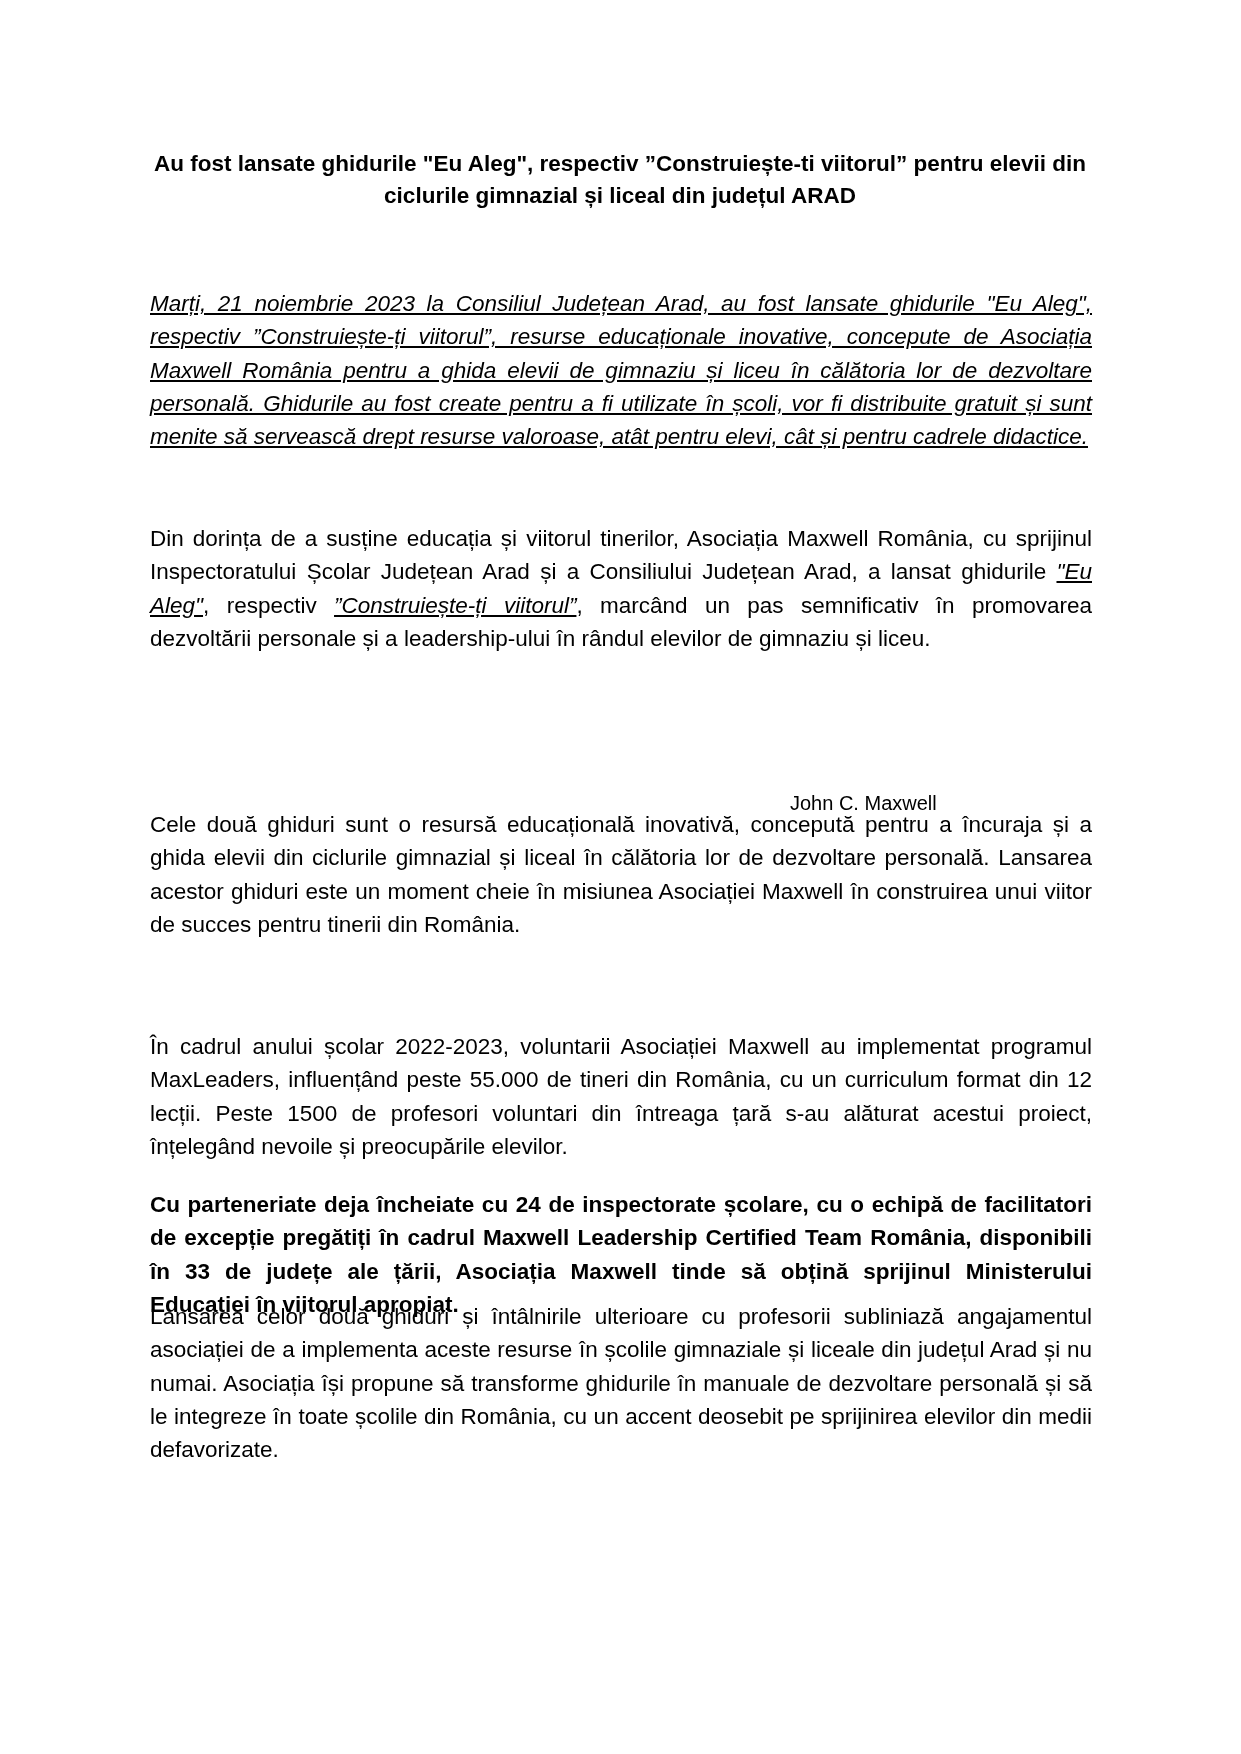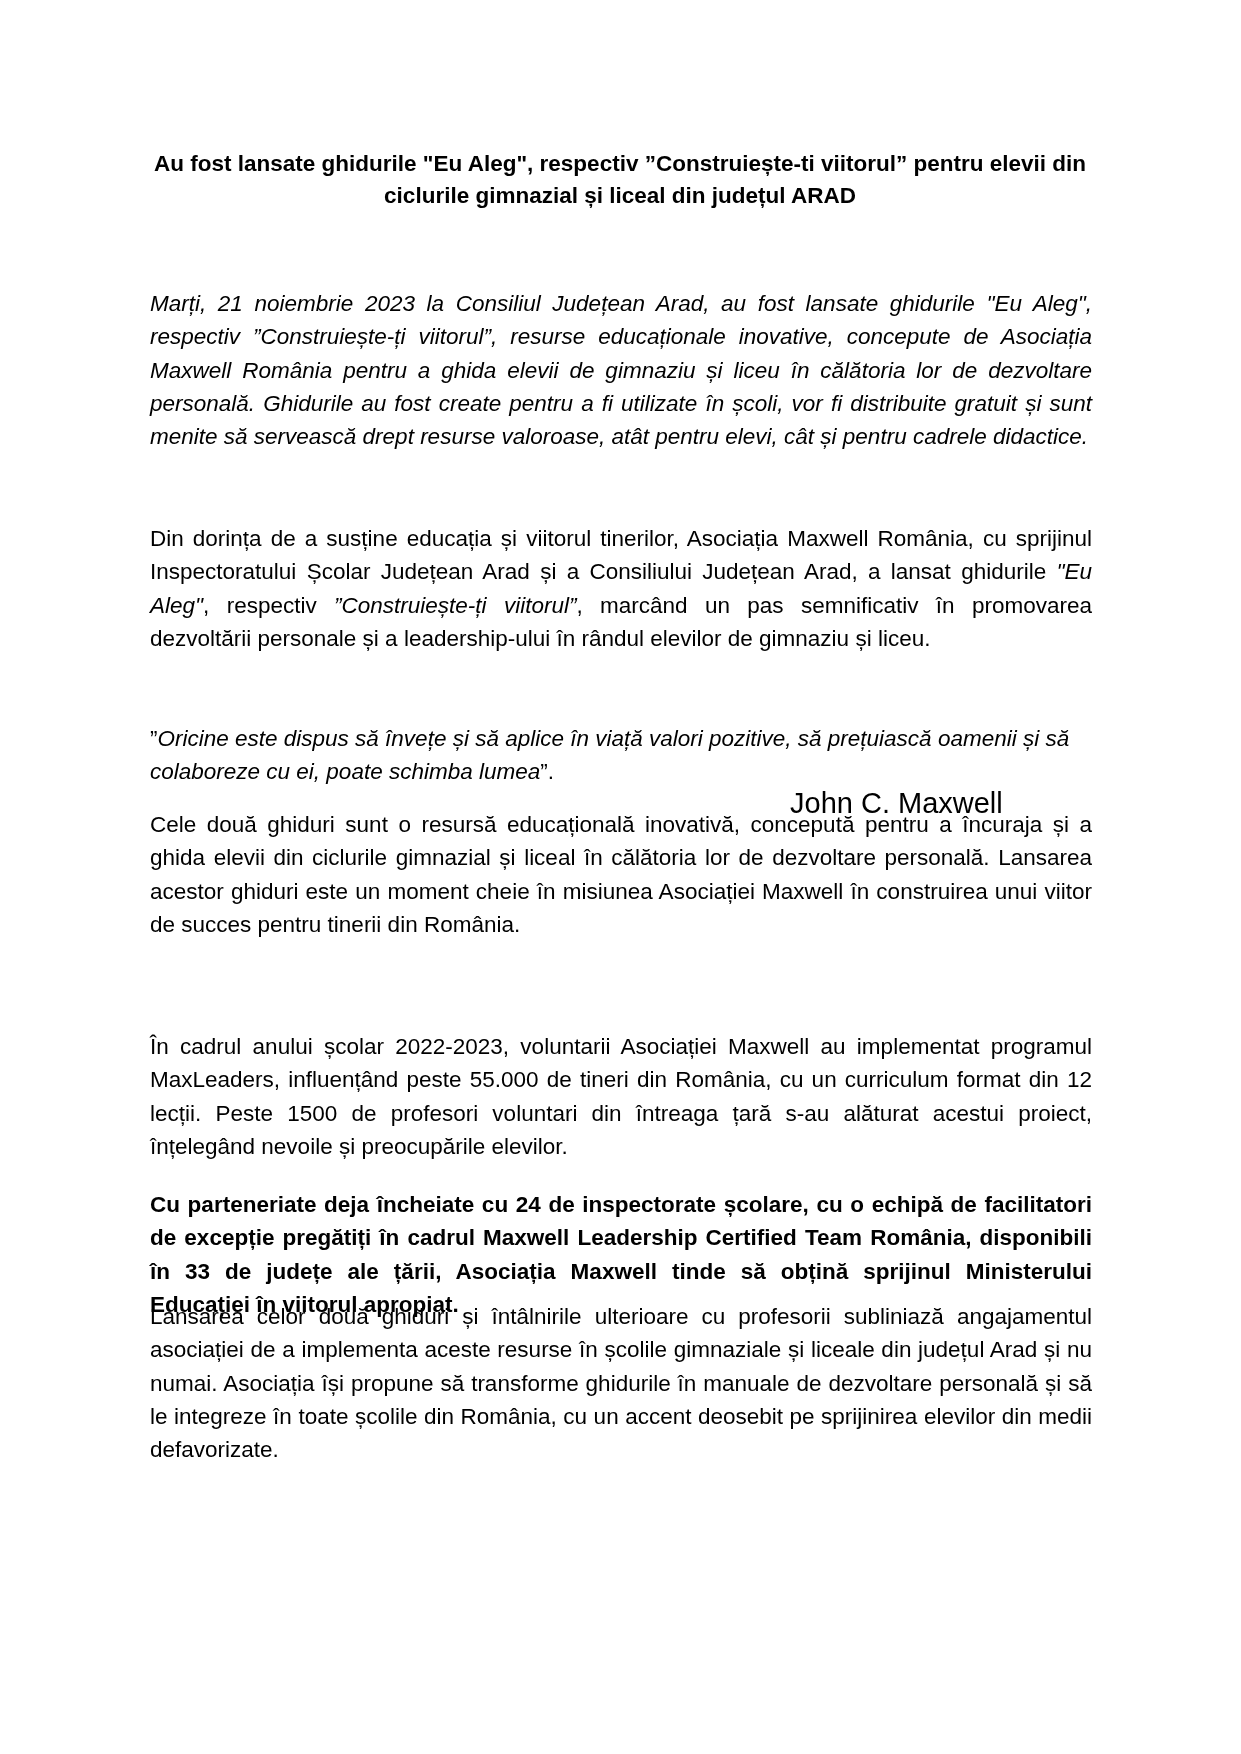--- a/index.html
+++ b/index.html
@@ -36,49 +36,48 @@
   }
   .para {
     position: absolute;
     left: 150px;
     width: 942px;
     font-size: 22.5px;
     line-height: 33.3px;
     text-align: justify;
     margin: 0;
   }
-  .italic { font-style: italic; }
+  .italic { font-style: italic; text-decoration: underline; }
   #p1 { top: 287px; }
   #p2 { top: 522px; }
   #p3 { top: 722px; text-align: left; }
   #attrib {
     position: absolute;
     left: 790px;
     top: 788px;
-    font-size: 29px;
+    font-size: 20px;
     line-height: 30px;
     margin: 0;
   }
   #p4 { top: 808px; }
   #p5 { top: 1022px; margin-top: 8px; }
   #p6 { top: 1188px; font-weight: bold; }
   #p7 { top: 1300px; }
 </style>
 </head>
 <body>
 
 <div class="page">
 
   <h1 class="title" id="title">Au fost lansate ghidurile "Eu Aleg", respectiv ”Construiește-ti viitorul” pentru elevii din ciclurile gimnazial și liceal din județul ARAD</h1>
 
   <p class="para italic" id="p1">Marți, 21 noiembrie 2023 la Consiliul Județean Arad,  au fost lansate ghidurile "Eu Aleg", respectiv ”Construiește-ți viitorul”,  resurse educaționale inovative, concepute de Asociația Maxwell România pentru a ghida elevii de gimnaziu și liceu în călătoria lor de dezvoltare personală. Ghidurile au fost create pentru a fi utilizate în școli, vor fi distribuite gratuit și sunt menite să servească drept resurse valoroase, atât pentru elevi, cât și pentru cadrele didactice.</p>
 
   <p class="para" id="p2"><span>Din dorința de a susține educația și viitorul tinerilor, Asociația Maxwell România, cu sprijinul Inspectoratului Școlar Județean Arad și a Consiliului Județean Arad, a lansat ghidurile </span><span class="italic">"Eu Aleg"</span><span>, respectiv </span><span class="italic">”Construiește-ți viitorul”</span><span>, marcând un pas semnificativ în promovarea dezvoltării personale și a leadership-ului în rândul elevilor de gimnaziu și liceu.</span></p>
 
-  <p class="para" id="p3"><span>”</span><span class="italic">Oricine este dispus să învețe și să aplice în viață valori pozitive, să prețuiască oamenii și să colaboreze cu ei, poate schimba lumea</span><span>”.</span></p>
 
   <p id="attrib">John C. Maxwell</p>
 
   <p class="para" id="p4">Cele două ghiduri sunt o resursă educațională inovativă, concepută pentru a încuraja și a ghida elevii din ciclurile gimnazial și liceal în călătoria lor de dezvoltare personală. Lansarea acestor ghiduri este un moment cheie în misiunea Asociației Maxwell în construirea unui viitor de succes pentru tinerii din România.</p>
 
   <p class="para" id="p5">În cadrul anului școlar 2022-2023, voluntarii Asociației Maxwell au implementat programul MaxLeaders, influențând peste 55.000 de tineri din România, cu un curriculum format din 12 lecții. Peste 1500 de profesori voluntari din întreaga țară s-au alăturat acestui proiect, înțelegând nevoile și preocupările elevilor.</p>
 
   <p class="para" id="p6">Cu parteneriate deja încheiate cu 24 de inspectorate școlare, cu o echipă de facilitatori de excepție pregătiți în cadrul Maxwell Leadership Certified Team România, disponibili în 33 de județe ale țării, Asociația Maxwell tinde să obțină sprijinul Ministerului Educației în viitorul apropiat.</p>
 
   <p class="para" id="p7">Lansarea celor două ghiduri și întâlnirile ulterioare cu profesorii subliniază angajamentul asociației de a implementa aceste resurse în școlile gimnaziale și liceale din județul Arad și nu numai. Asociația își propune să transforme ghidurile în manuale de dezvoltare personală și să le integreze în toate școlile din România, cu un accent deosebit pe sprijinirea elevilor din medii defavorizate.</p>

